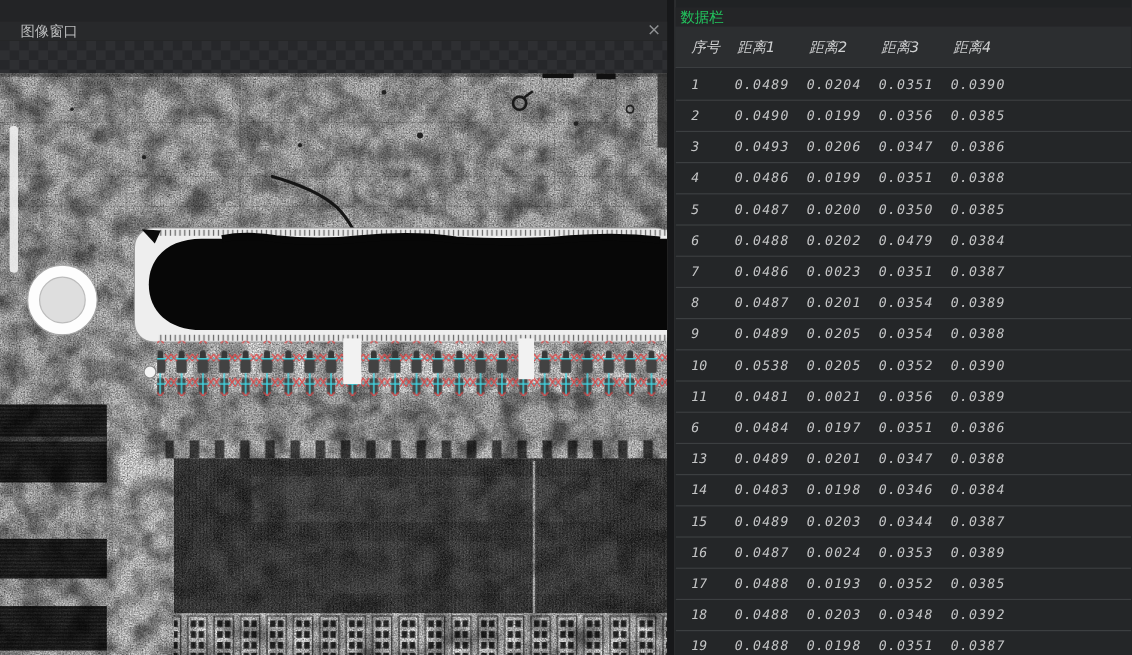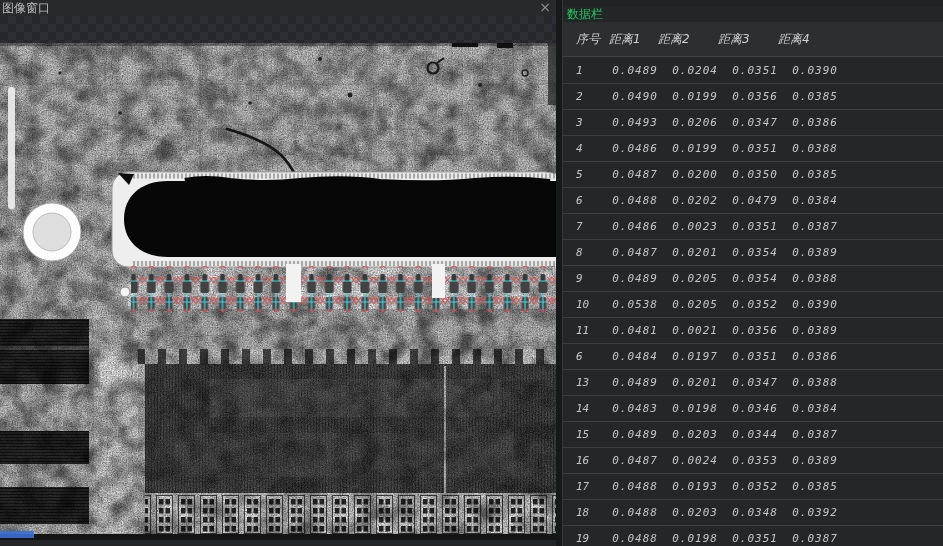--- a/index.html
+++ b/index.html
@@ -5,22 +5,22 @@
   html,body{margin:0;padding:0;background:#1b1c1d;}
   *{box-sizing:border-box;}
   .app{
     width:943px;height:546px;overflow:hidden;display:flex;
     font-family:"DejaVu Sans","Liberation Sans",sans-serif;
     background:#1b1c1d;position:relative;
   }
   
   .image-panel{width:556px;height:546px;display:flex;flex-direction:column;background:#232426;}
   .titlebar{
-    margin-top:0;height:16px;line-height:16px;position:relative;
-    background:#28292b;color:#b9babb;font-size:12px;padding-left:2px;
+    margin-top:18px;height:16px;line-height:16px;position:relative;
+    background:#28292b;color:#b9babb;font-size:12px;padding-left:17px;
     flex:0 0 auto;white-space:nowrap;
   }
   .titlebar .close{
     position:absolute;right:4px;top:-1px;color:#8f9193;font-size:14px;
     width:14px;text-align:center;cursor:default;
   }
   .viewport{flex:1 1 auto;position:relative;overflow:hidden;background:#232426;}
   .checker{
     height:27px;width:556px;
     background:conic-gradient(#2e2f32 90deg,#26272a 90deg 180deg,#2e2f32 180deg 270deg,#26272a 270deg);
@@ -45,21 +45,21 @@
     height:35px;background:#2c2e30;color:#cfd0d1;font-size:12px;flex:0 0 auto;
     border-bottom:1px solid #404345;
   }
   .tbody{flex:1 1 auto;overflow:hidden;background:#1f2123;}
   .tr{
     height:26px;background:#242628;border-top:1px solid #3c3f41;
     color:#c4c5c6;font-size:11px;
     font-family:"DejaVu Sans Mono","Liberation Mono",monospace;
   }
   .tr:first-child{border-top:none;}
-  .th{padding-right:12px;white-space:nowrap;}
+  .th{text-align:right;padding-right:12px;white-space:nowrap;}
   .th.c0{text-align:left;padding-left:13px;}
   .td{text-align:right;letter-spacing:1px;white-space:nowrap;}
   .td.c0{text-align:left;padding-left:13px;letter-spacing:0;}
   .mk-red{stroke:var(--marker-red,#e04444);}
   .mk-cyan{stroke:var(--marker-cyan,#3fd9e6);}
 </style>
 </head>
 <body>
 
 <div class="app">

